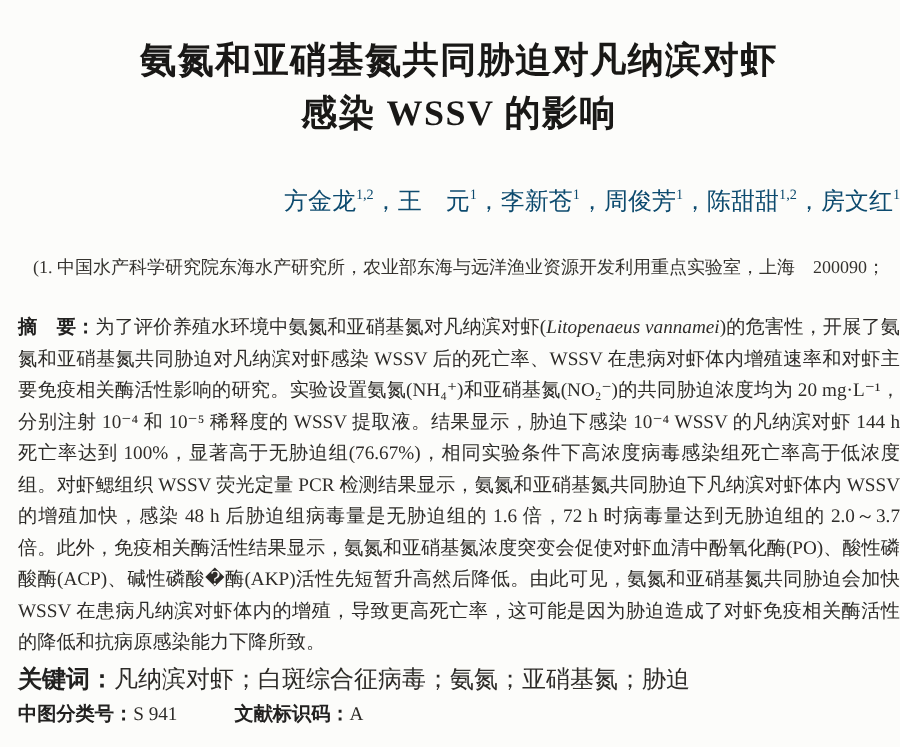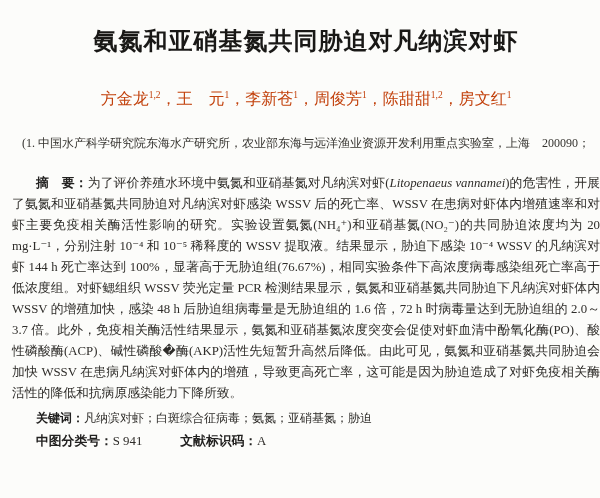--- a/index.html
+++ b/index.html
@@ -22,23 +22,23 @@
     margin: 0;
     text-align: center;
     font-size: 24px;
     line-height: 35px;
     font-weight: 700;
     letter-spacing: 1px;
     color: #191816;
   }
   .authors {
     margin-top: 30px;
-    text-align: center;
+    text-align: right;
     font-size: 16px;
-    color: #c2410c;
+    color: #0c4a6e;
     white-space: nowrap;
   }
   .authors sup {
     font-size: 9.5px;
     line-height: 0;
   }
   .affiliations {
     margin-top: 25px;
     text-align: center;
     font-size: 12px;
@@ -50,45 +50,45 @@
     font-size: 12.8px;
     line-height: 21px;
     text-align: justify;
     text-justify: inter-ideograph;
     color: #2e2c29;
   }
   .label-hei {
     font-family: "Liberation Sans", "DejaVu Sans", sans-serif;
     font-weight: 700;
     color: #222120;
-    margin-left: 24px;
   }
   .abstract i {
   }
   .keywords {
     margin: 4px 0 0 0;
-    font-size: 12px;
+    font-size: 16px;
     line-height: 21px;
   }
   .classification {
     margin: 1px 0 0 0;
     font-size: 12.8px;
     line-height: 21px;
   }
   .doc-code-label {
     margin-left: 38px;
   }
 </style>
 </head>
 <body>
 
 <div class="page">
 
   <h1 class="title">
     <span>氨氮和亚硝基氮共同胁迫对凡纳滨对虾</span><br>
+    <span>感染 WSSV 的影响</span>
   </h1>
 
   <div class="authors">
     <span>方金龙</span><sup>1,2</sup><span>，</span><span>王　元</span><sup>1</sup><span>，</span><span>李新苍</span><sup>1</sup><span>，</span><span>周俊芳</span><sup>1</sup><span>，</span><span>陈甜甜</span><sup>1,2</sup><span>，</span><span>房文红</span><sup>1</sup>
   </div>
 
   <div class="affiliations">
     <div>(1. 中国水产科学研究院东海水产研究所，农业部东海与远洋渔业资源开发利用重点实验室，上海　200090；</div>
   </div>
 

